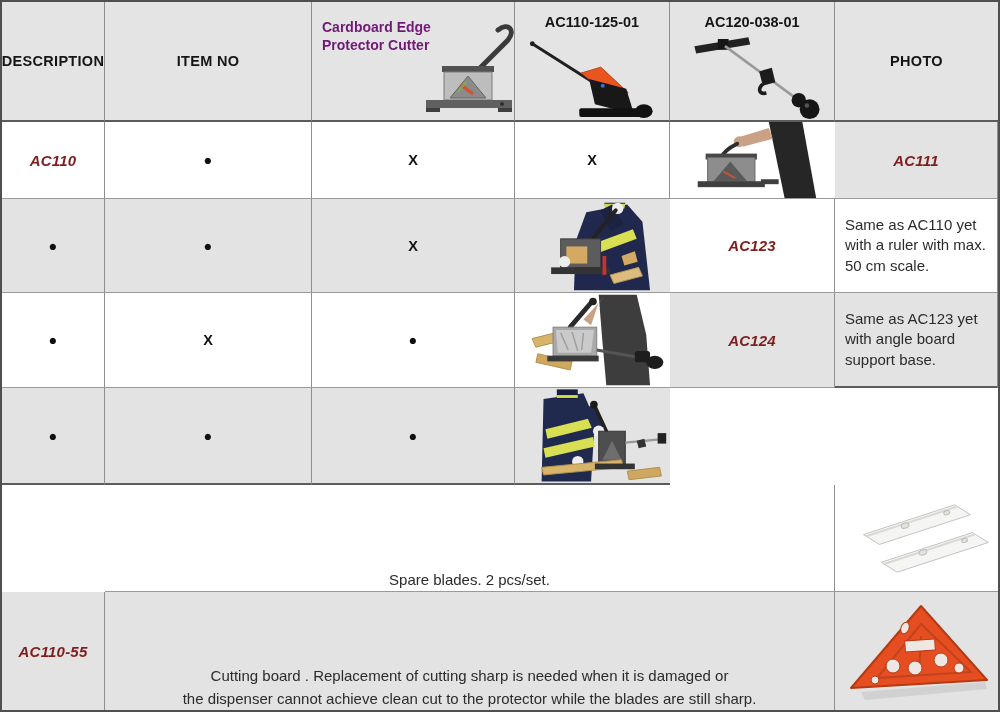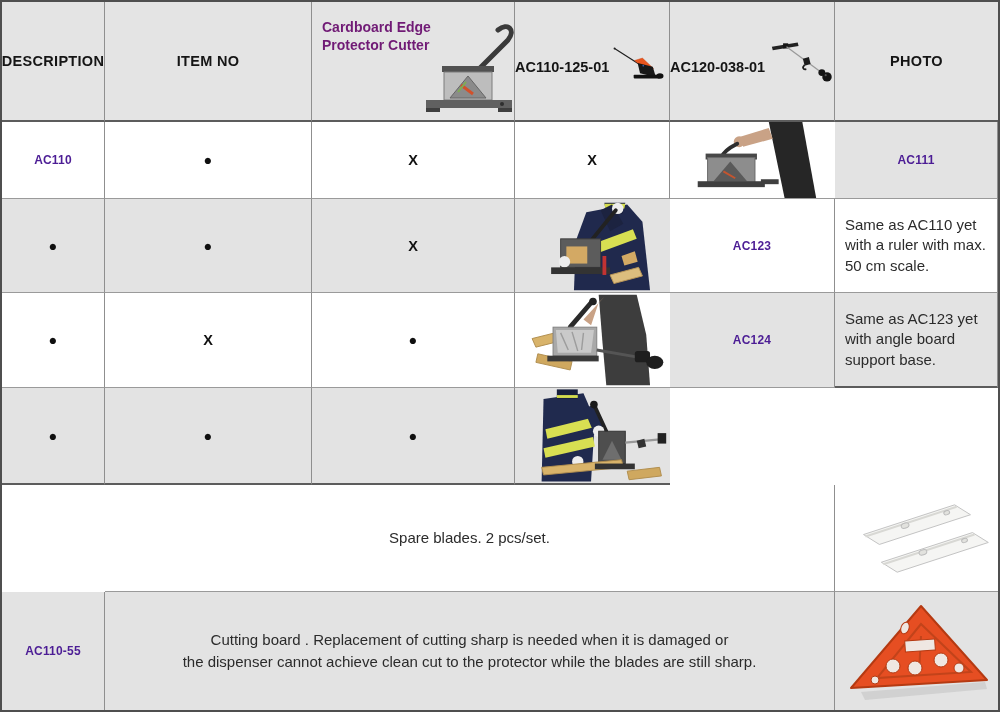--- a/index.html
+++ b/index.html
@@ -18,38 +18,38 @@
     border-right:1px solid #8f8f8f; border-bottom:1px solid #9a9a9a;
     display:flex; align-items:center; justify-content:center;
   }
   .last-col { border-right:none; }
   .last-row { border-bottom:none; }
   .dark-b { border-bottom:2px solid #5c5c5c; }
   .hdr { background:#e4e4e4; }
   .gray { background:#e3e3e3; }
   .white { background:#ffffff; }
   .hdr-label { font-weight:bold; font-size:14.5px; letter-spacing:.3px; color:#151515; }
-  .item { font-weight:bold; font-size:12px; color:#4c1d95; letter-spacing:.2px; }
+  .item { font-weight:bold; font-size:15px; color:#7f1d1d; letter-spacing:.2px;font-style:italic; }
   .desc {
     justify-content:flex-start; padding:0 6px 0 10px;
     font-size:15px; color:#2b2b2b; line-height:1.35; text-align:left;
   }
   .mark { font-weight:bold; font-size:14.5px; color:#101010; }
-  .span-cell { grid-column:2 / 6; flex-direction:column; font-size:15px; color:#2b2b2b; text-align:center; line-height:1.5; padding:0 18px; }
+  .span-cell { grid-column:2 / 6; flex-direction:column; font-size:15px; color:#2b2b2b; text-align:center; line-height:1.5; padding:0 18px;justify-content:flex-end; }
   .photo-cell { padding:0; }
   .photo-cell svg { display:block; width:100%; height:100%; }
   
   .cutter-hdr { align-items:flex-start; justify-content:flex-start; }
   .cutter-title {
     position:absolute; top:16px; left:10px; width:112px;
     font-weight:bold; font-size:14px; line-height:1.3; color:#701a75;
   }
   .cutter-img { position:absolute; right:0; bottom:2px; width:100px; height:96px; }
   
-  .model-hdr { flex-direction:row; justify-content:flex-start; }
+  .model-hdr { flex-direction:column; justify-content:flex-start; }
   .model-title { margin-top:12px; font-weight:bold; font-size:14.5px; color:#151515; }
   .model-img { flex:1; width:100%; }
 </style>
 </head>
 <body>
 
 <div class="tbl">
 
   <div class="cell hdr dark-b">
     <span class="hdr-label">DESCRIPTION</span>

